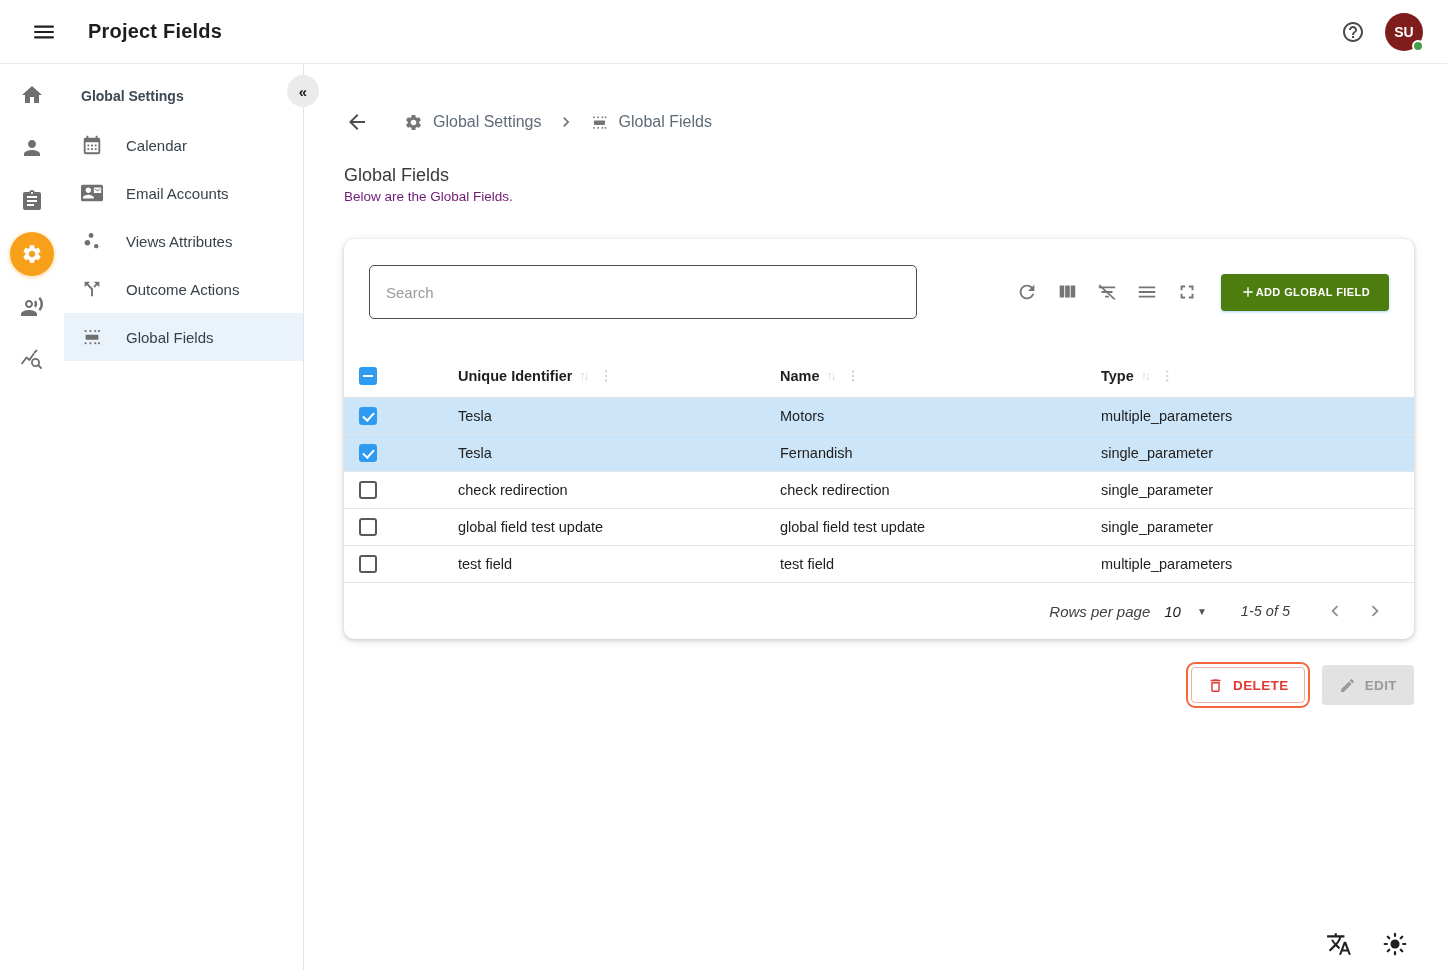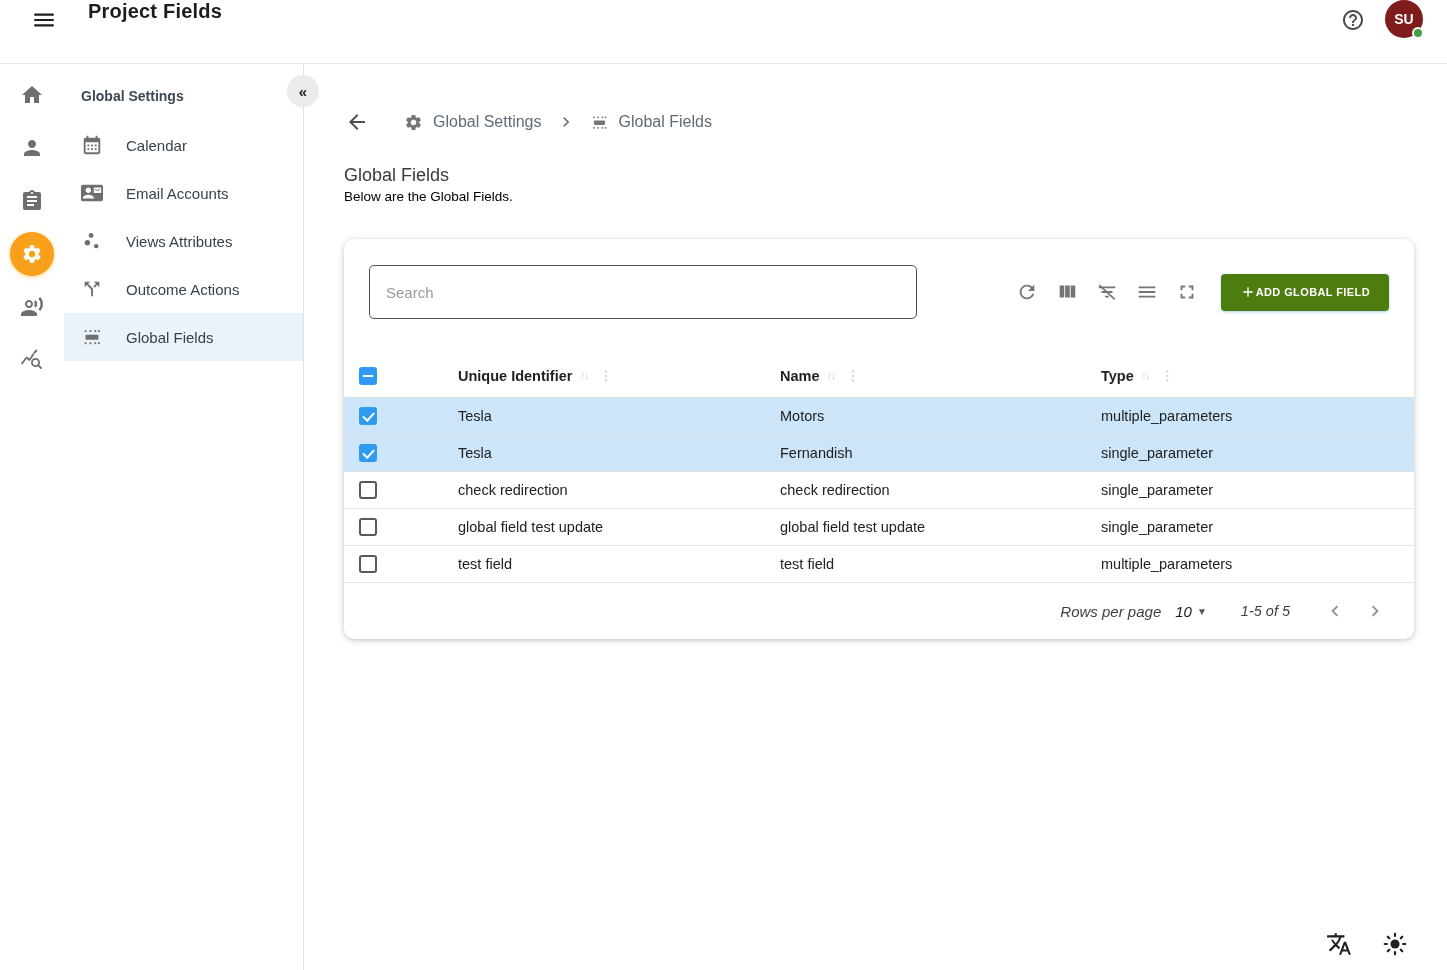--- a/index.html
+++ b/index.html
@@ -1,21 +1,21 @@
 <!DOCTYPE html>
 <html><head>
 <meta charset="utf-8">
 <style>
   * { margin:0; padding:0; box-sizing:border-box; }
   html,body { width:1447px; height:970px; background:#fff; overflow:hidden;
               font-family:"Liberation Sans", sans-serif; color:#212121; }
   button { font-family:inherit; background:none; border:none; cursor:pointer; }
 
   
-  .appbar { height:64px; display:flex; align-items:flex-start; padding:0 24px;
+  .appbar { height:64px; display:flex; align-items:center; padding:0 24px;
             border-bottom:1px solid #e9e9e9; background:#fff; }
   .hamburger { width:40px; height:40px; display:flex; align-items:center; justify-content:center; color:#1f1f1f; }
   .app-title { margin-left:24px; font-size:20px; font-weight:700; color:#1d1d1f; letter-spacing:.2px; }
   .appbar-spacer { flex:1; }
   .help-btn { width:40px; height:40px; display:flex; align-items:center; justify-content:center; color:#4a4a4a; margin-right:12px; }
   .avatar { position:relative; width:38px; height:38px; border-radius:50%; background:#7f1d1d;
             display:flex; align-items:center; justify-content:center; color:#fff; font-size:14px; font-weight:700; }
   .avatar .dot { position:absolute; right:-1px; bottom:-1px; width:12px; height:12px; border-radius:50%;
                  background:#43a047; border:2px solid #fff; }
 
@@ -45,21 +45,21 @@
 
   .breadcrumb { margin-top:45px; display:flex; align-items:center; }
   .back-btn { width:26px; height:26px; color:#4f4f4f; display:flex; align-items:center; justify-content:center; }
   .crumbs { margin-left:34px; display:flex; align-items:center; }
   .crumb { display:flex; align-items:center; gap:10px; color:#5f6b77; font-size:16px; cursor:pointer; }
   .crumb .c-icon { color:#757575; display:flex; }
   .crumb-sep { margin:0 14px; color:#757575; display:flex; }
 
   .page-head { margin-top:30px; }
   .page-title { font-size:18px; font-weight:500; color:#3a3a3a; }
-  .page-subtitle { margin-top:3px; font-size:13.5px; color:#000000; }
+  .page-subtitle { margin-top:3px; font-size:13.5px; color:#701a75; }
 
   
   .card { margin-top:35px; width:1070px; background:#fff; border-radius:10px;
           box-shadow:0 1px 4px rgba(0,0,0,.16), 0 2px 10px rgba(0,0,0,.10); }
   .card-toolbar { display:flex; align-items:center; padding:26px 25px 0 25px; }
   .search-input { width:548px; height:54px; border:1.5px solid #4f4f4f; border-radius:5px;
                   font-size:15px; padding:0 16px; color:#be185d; outline:none; font-family:inherit; }
   .search-input::placeholder { color:#9a9a9a; }
   .tool-icons { margin-left:auto; display:flex; align-items:center; gap:16px; }
   .tool-btn { width:24px; height:24px; color:#757575; display:flex; align-items:center; justify-content:center; }
@@ -80,21 +80,21 @@
   .cb-cell { padding-left:15px; display:flex; align-items:center; }
   .cb { width:18px; height:18px; border:2px solid #595959; border-radius:3px; background:#fff;
         display:flex; align-items:center; justify-content:center; cursor:pointer; }
   .cb.checked, .cb.indeterminate { background:#2e9bf0; border-color:#2e9bf0; }
   .cb.checked::after { content:""; width:5px; height:9px; border-right:2px solid #fff; border-bottom:2px solid #fff;
                        transform:rotate(42deg); margin-bottom:2px; }
   .cb.indeterminate::after { content:""; width:10px; height:2px; background:#fff; }
 
   .tfoot { height:56px; display:flex; align-items:center; justify-content:flex-end; padding-right:26px;font-style:italic; }
   .rpp-label { font-size:15px; color:#3f3f3f; }
-  .rpp-select { margin-left:14px; display:flex; align-items:center; gap:5px; font-size:15px; color:#212121; cursor:pointer; }
+  .rpp-select { margin-left:14px; display:flex; align-items:center; gap:16px; font-size:15px; color:#212121; cursor:pointer; }
   .caret { font-size:10px; color:#555; }
   .range-label { margin-left:34px; font-size:14.5px; color:#3f3f3f; }
   .pg-btn { width:26px; height:26px; color:#8f8f8f; display:flex; align-items:center; justify-content:center; }
   .pg-prev { margin-left:32px; } .pg-next { margin-left:14px; }
 
   
   .actions { width:1070px; margin-top:23px; display:flex; justify-content:flex-end; align-items:center; gap:12px; }
   .delete-ring { border:2px solid #f4683c; border-radius:9px; padding:3px; background:#fff; }
   .delete-btn { height:36px; padding:0 15px; background:#fff; border:1px solid #efb0a9; border-radius:4px;
                 color:#e53935; font-size:13.5px; font-weight:700; letter-spacing:.4px;
@@ -410,20 +410,40 @@
           <button class="pg-btn pg-next">
             <svg width="22" height="22" viewBox="0 0 24 24" fill="currentColor">
                 <path d="M10 6 8.59 7.41 13.17 12l-4.58 4.59L10 18l6-6z"></path>
               </svg>
           </button>
         </div>
 
       </div>
     </section>
 
+    <div class="actions">
+      <span class="delete-ring">
+        <button class="delete-btn">
+          <span>
+            <svg width="17" height="17" viewBox="0 0 24 24" fill="currentColor">
+                <path d="M16 9v10H8V9h8m-1.5-6h-5l-1 1H5v2h14V4h-3.5l-1-1zM18 7H6v12c0 1.1.9 2 2 2h8c1.1 0 2-.9 2-2V7z"></path>
+              </svg>
+          </span>
+          <span>DELETE</span>
+        </button>
+      </span>
+      <button class="edit-btn">
+        <span>
+          <svg width="17" height="17" viewBox="0 0 24 24" fill="currentColor">
+              <path d="M3 17.25V21h3.75L17.81 9.94l-3.75-3.75L3 17.25zM20.71 7.04c.39-.39.39-1.02 0-1.41l-2.34-2.34c-.39-.39-1.02-.39-1.41 0l-1.83 1.83 3.75 3.75 1.83-1.83z"></path>
+            </svg>
+        </span>
+        <span>EDIT</span>
+      </button>
+    </div>
 
   </main>
 </div>
 
 <div class="corner">
   <button class="corner-btn">
     <svg width="26" height="26" viewBox="0 0 24 24" fill="currentColor">
         <path d="M12.87 15.07l-2.54-2.51.03-.03c1.74-1.94 2.98-4.17 3.71-6.53H17V4h-7V2H8v2H1v1.99h11.17C11.5 7.92 10.44 9.75 9 11.35 8.07 10.32 7.3 9.19 6.69 8h-2c.73 1.63 1.73 3.17 2.98 4.56l-5.09 5.02L4 19l5-5 3.11 3.11.76-2.04zM18.5 10h-2L12 22h2l1.12-3h4.75L21 22h2l-4.5-12zm-2.62 7l1.62-4.33L19.12 17h-3.24z"></path>
       </svg>
   </button>

